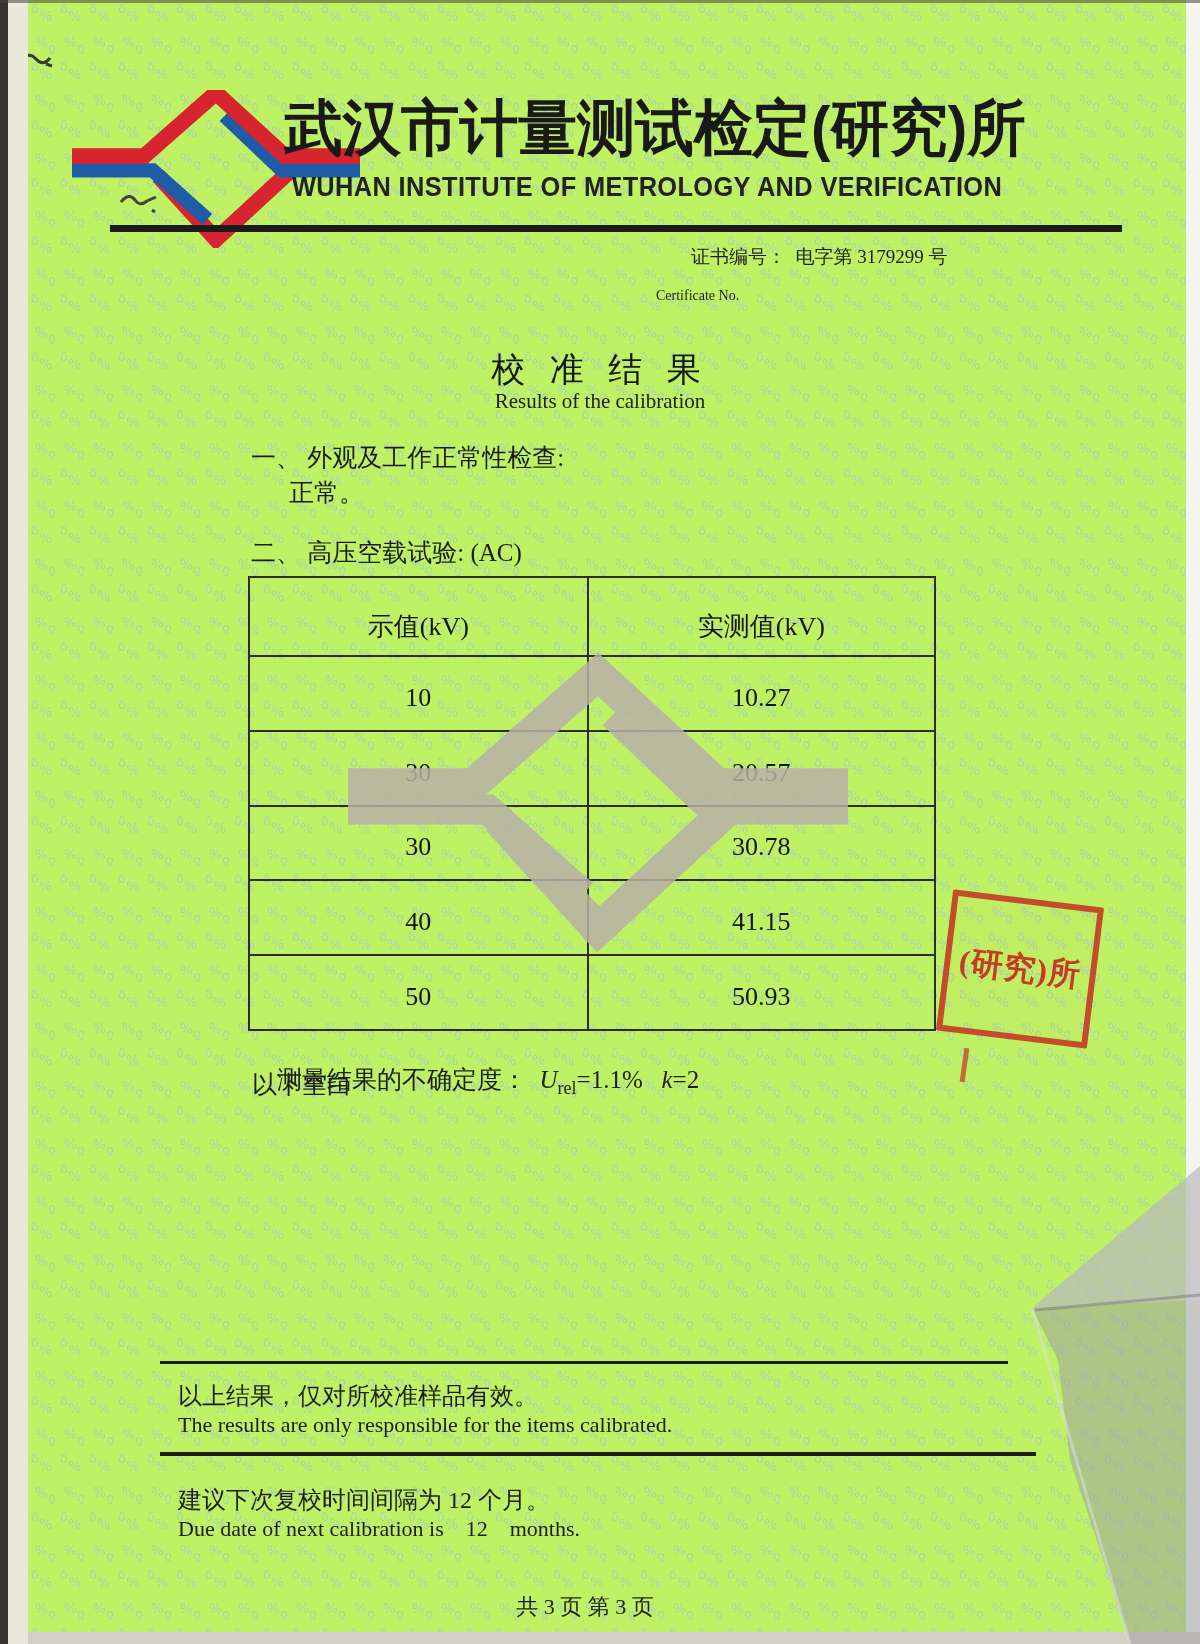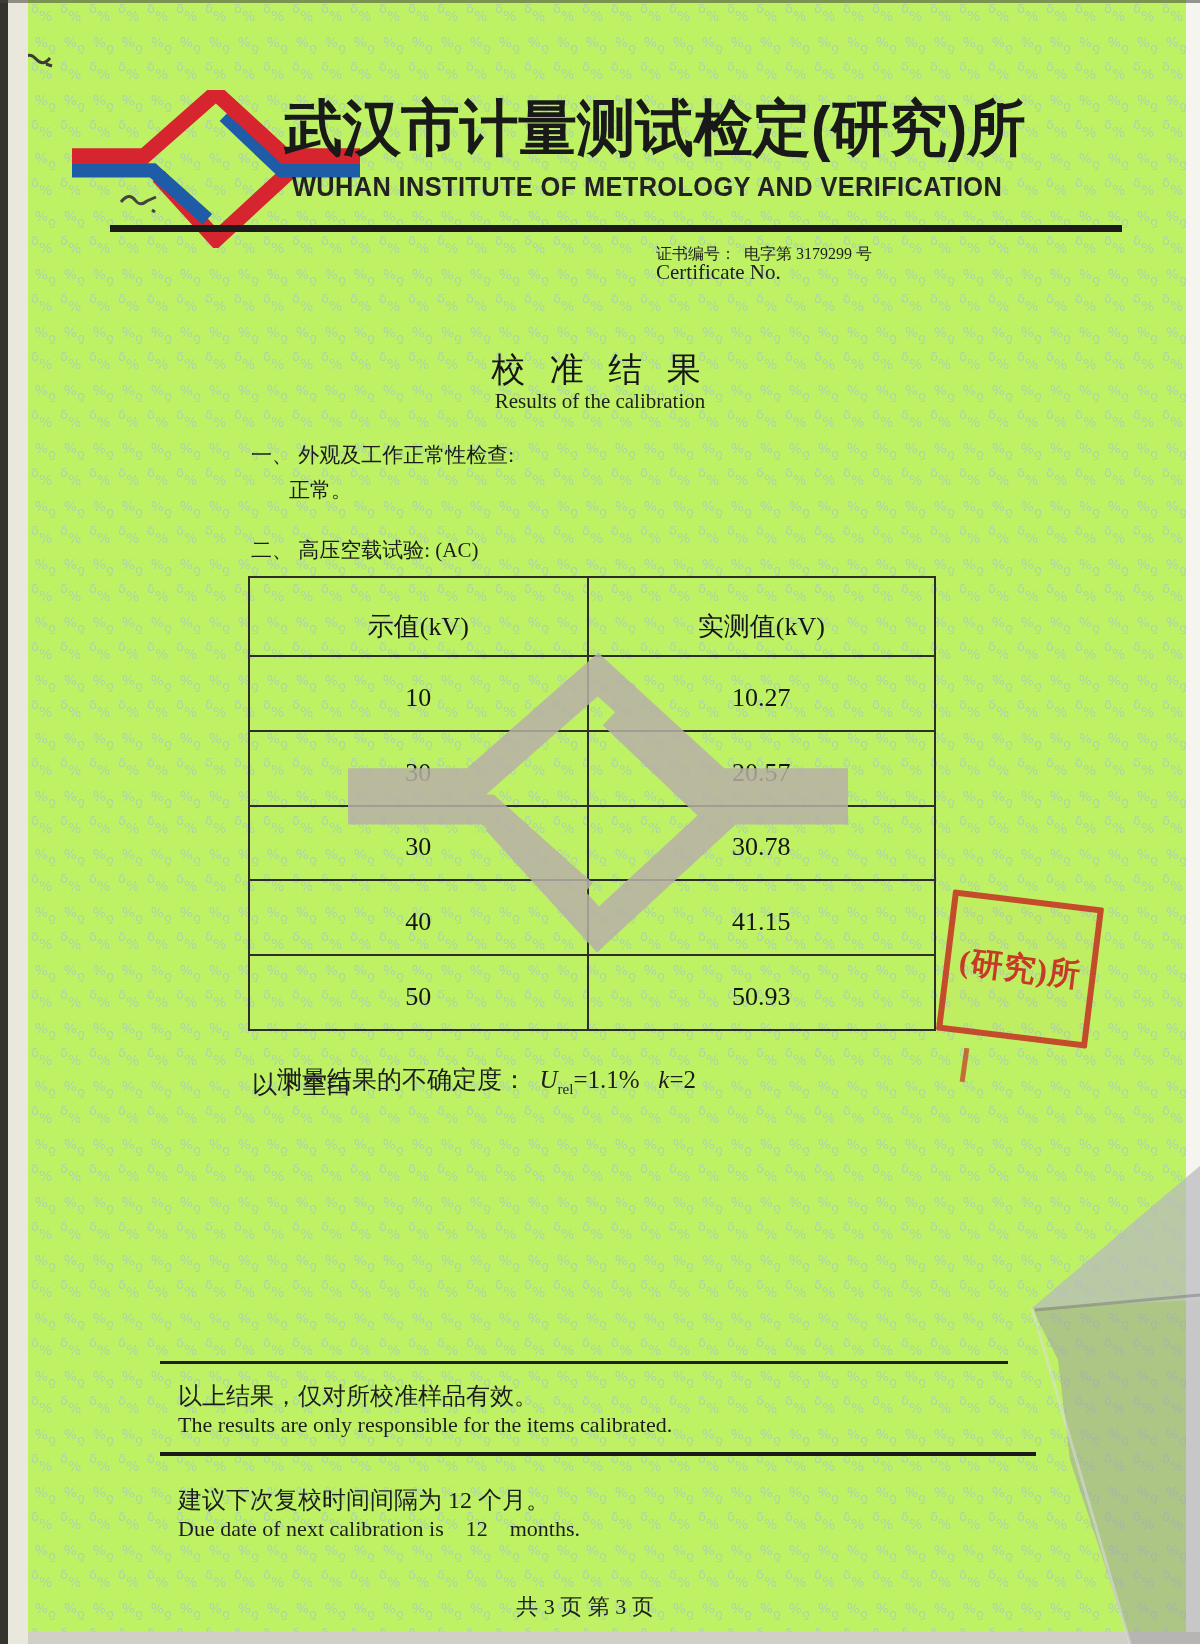--- a/index.html
+++ b/index.html
@@ -16,47 +16,47 @@
     left:284px;top:88px;width:780px;font-family:"Liberation Sans","DejaVu Sans",sans-serif;
     font-weight:bold;font-size:61px;letter-spacing:0px;color:#191919;
     transform:scaleX(.96);transform-origin:left top;white-space:nowrap;
   }
   .inst-en{
     left:292px;top:172px;font-family:"Liberation Sans","DejaVu Sans",sans-serif;
     font-weight:bold;font-size:27px;color:#23221f;letter-spacing:.4px;
     transform:scaleX(.94);transform-origin:left top;white-space:nowrap;
   }
   .rule-thick{left:110px;top:225px;width:1012px;height:7px;background:#1c1b19;}
-  .cert-line{left:656px;top:244px;font-size:16px;white-space:pre;}
-  .cert-en{left:656px;top:260px;font-size:21px;}
+  .cert-line{left:691px;top:244px;font-size:19px;white-space:pre;}
+  .cert-en{left:656px;top:288px;font-size:14px;}
   
   .title-cn{left:0;top:347px;width:1200px;text-align:center;font-size:34px;font-weight:normal;letter-spacing:8px;color:#161616;}
   .title-en{left:0;top:389px;width:1200px;text-align:center;font-size:21px;color:#20201e;}
   
-  .item{font-size:21px;white-space:pre;color:#1b1b1b;}
+  .item{font-size:25px;white-space:pre;color:#1b1b1b;}
   .i1{left:251px;top:441px;}
   .i1r{left:289px;top:476px;}
   .i2{left:251px;top:536px;}
   
   .vtable{
     left:248px;top:576px;width:688px;height:455px;
     display:grid;grid-template-columns:49.5% 50.5%;grid-template-rows:77px repeat(5,1fr);
     border:2px solid #2e2d2b;box-sizing:border-box;
   }
   .vtable .cell{
     display:flex;justify-content:center;align-items:flex-end;
     padding-bottom:17px;font-size:26px;color:#151515;
     border-top:2px solid #2e2d2b;box-sizing:border-box;
   }
   .vtable .cell.c0{border-right:2px solid #2e2d2b;}
   .vtable .cell.r0{border-top:none;padding-bottom:11px;}
   
   .uncert{left:252px;top:1035px;font-size:25px;white-space:pre;}
   .uncert i{font-family:"Liberation Serif",serif;}
-  .uncert sub{font-size:15px;}
+  .uncert sub{font-size:18px;}
   .blanknote{left:252px;top:1068px;font-size:25px;}
   
   .stamp{
     left:944px;top:898px;width:140px;height:130px;
     border:6px solid rgba(198,39,31,.82);border-radius:2px;
     transform:rotate(7deg);display:flex;align-items:center;justify-content:center;
     font-size:32px;font-weight:bold;color:rgba(198,39,31,.9);letter-spacing:1px;
     background:rgba(255,60,40,.02);
   }
   .ink-mark{left:962px;top:1048px;width:5px;height:34px;background:rgba(198,39,31,.65);transform:rotate(8deg);}

